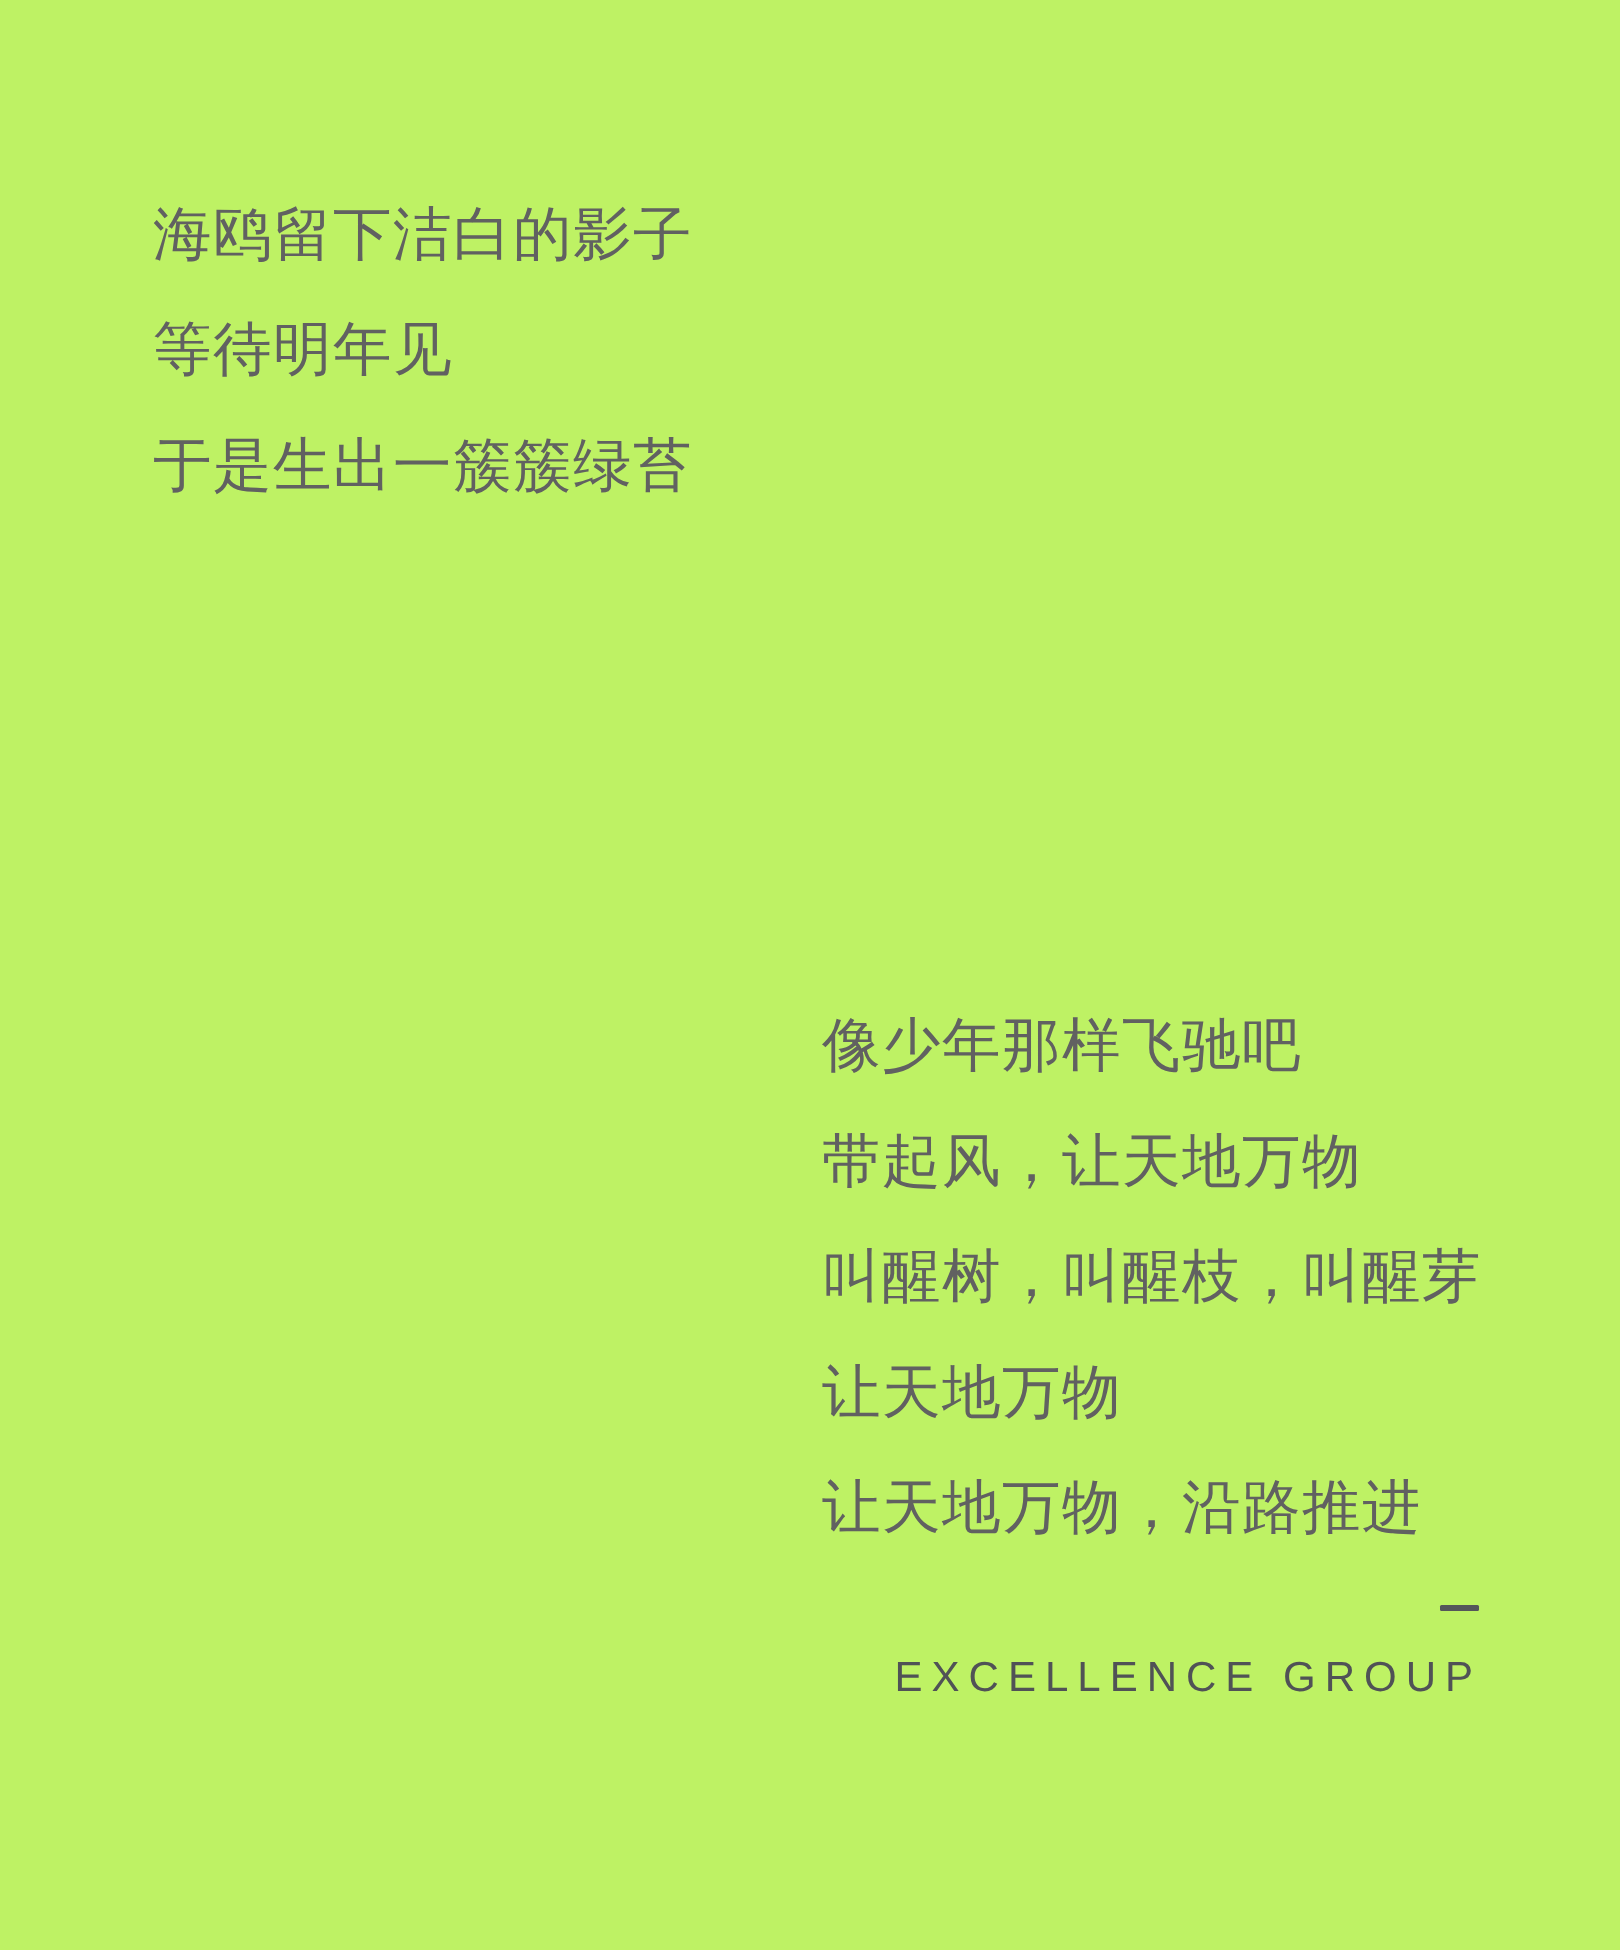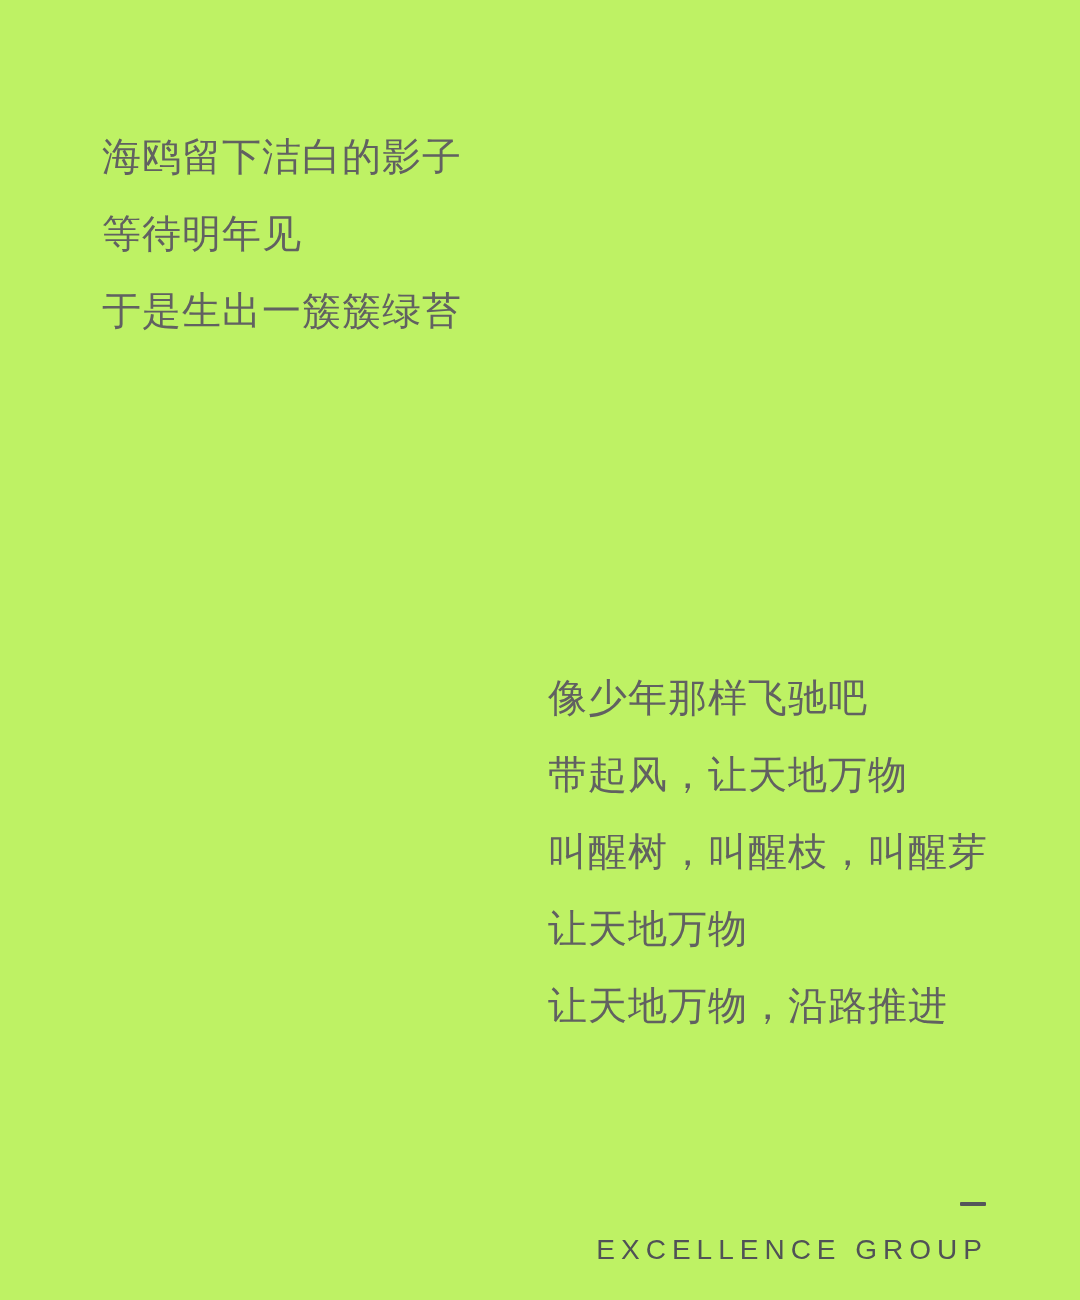--- a/index.html
+++ b/index.html
@@ -31,21 +31,21 @@
     text-align: left;
   }
   .poem-right {
     right: 92px;
     top: 659px;
   }
   .poem .line { display: block; }
   .footer {
     position: absolute;
     right: 92px;
-    top: 1184px;
+    top: 1052px;
     text-align: right;
   }
   .divider-dash {
     display: block;
     width: 26px;
     height: 4px;
     background: #54565a;
     margin: 18px 2px 0 auto;
     border-radius: 1px;
   }

